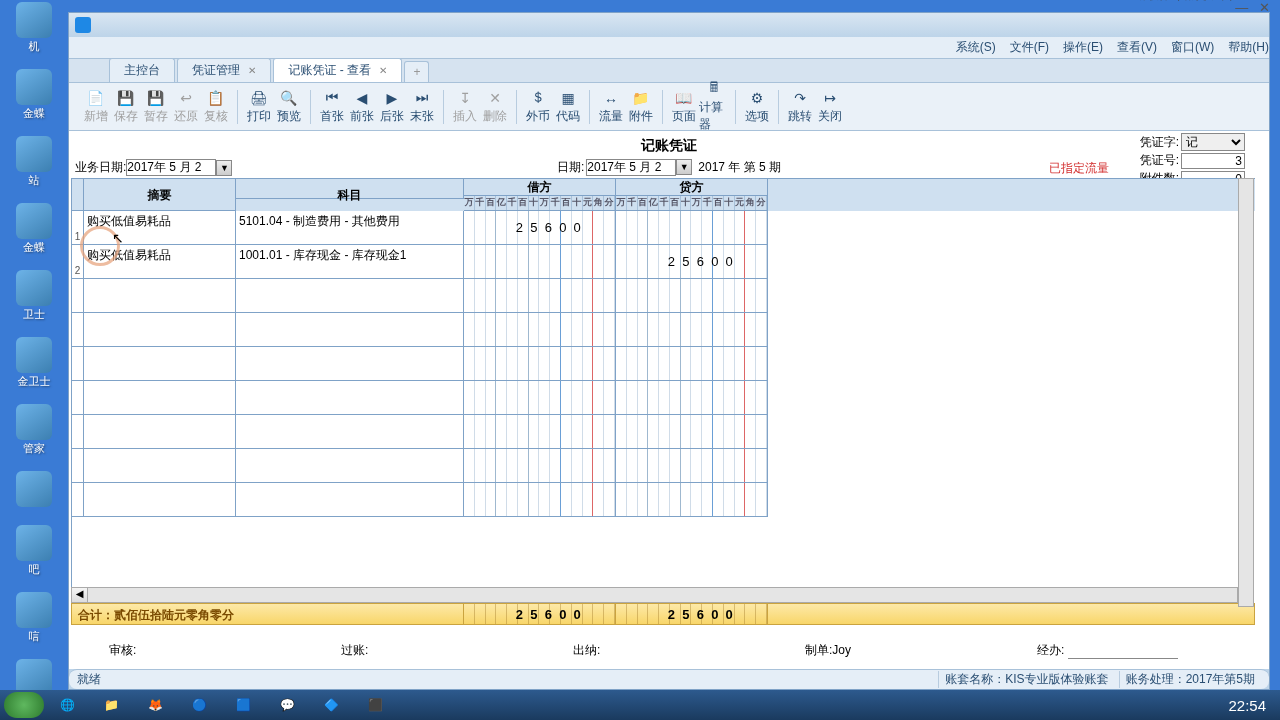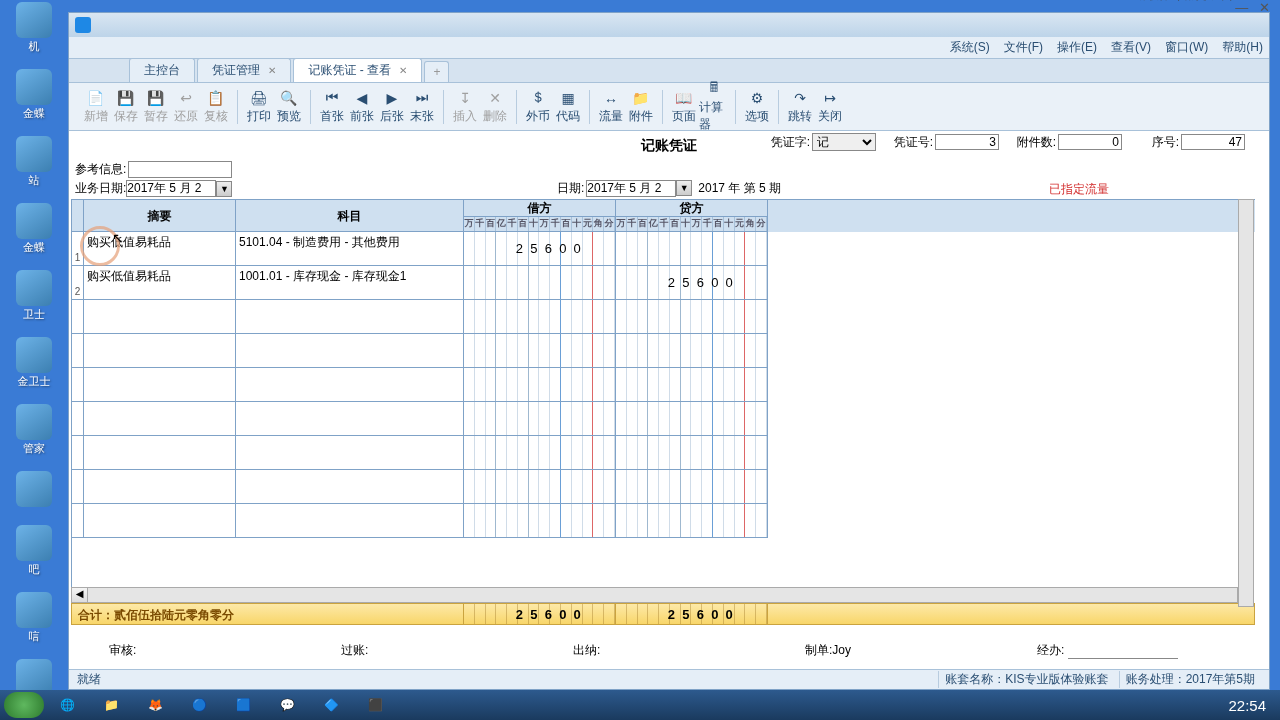--- a/index.html
+++ b/index.html
@@ -13,25 +13,25 @@
 
 
 .window { position: absolute; left: 68px; top: 12px; right: 10px; bottom: 30px; background: #bdd4e9; border: 1px solid #7fa2c7; display: flex; flex-direction: column; }
 .titlebar { height: 24px; background: linear-gradient(#d9e6f2,#bdd4e9); display: flex; align-items: center; padding: 0 6px; font-size: 12px; color: #2a4e72; }
 .titlebar .app-icon { width: 16px; height: 16px; background: #1e88e5; border-radius: 3px; margin-right: 6px; }
 .titlebar .title { flex: 1; }
 .brand { position: absolute; right: 40px; top: -12px; color: #444; font-size: 11px; font-style: italic; }
 .win-controls { position: absolute; right: 10px; top: 0; display: flex; gap: 10px; color: #555; font-size: 13px; }
 
 
-.menubar { height: 22px; background: #e5eef7; border-bottom: 1px solid #a8c1d9; display: flex; align-items: center; justify-content: flex-end; padding: 0 6px; gap: 14px; color: #2a4e72; }
+.menubar { height: 22px; background: #e5eef7; border-bottom: 1px solid #a8c1d9; display: flex; align-items: center; justify-content: flex-end; padding: 0 0; gap: 14px; color: #2a4e72; }
 .menu-item { cursor: pointer; }
 
 
-.tabs { height: 24px; background: #d6e3f0; border-bottom: 1px solid #a8c1d9; display: flex; align-items: flex-end; padding-left: 60px; }
+.tabs { height: 24px; background: #d6e3f0; border-bottom: 1px solid #a8c1d9; display: flex; align-items: flex-end; padding-left: 40px; }
 .tab { padding: 3px 14px; border: 1px solid #a8c1d9; border-bottom: none; background: #e5eef7; margin-right: 2px; border-radius: 3px 3px 0 0; display: flex; align-items: center; gap: 4px; color: #2a4e72; cursor: pointer; }
 .tab.active { background: #fff; font-weight: 500; }
 .tab .close { font-size: 10px; color: #888; margin-left: 4px; }
 .tab.add { padding: 3px 8px; color: #999; }
 
 
 .toolbar { height: 48px; background: #eaf1f8; border-bottom: 1px solid #a8c1d9; display: flex; align-items: center; padding: 0 12px; }
 .tbtn { display: flex; flex-direction: column; align-items: center; width: 30px; color: #2a4e72; cursor: pointer; }
 .tbtn .ico { width: 18px; height: 18px; margin-bottom: 1px; display: flex; align-items: center; justify-content: center; font-size: 14px; }
 .tbtn.disabled { color: #a0a0a0; }
@@ -39,21 +39,21 @@
 
 
 .content { flex: 1; background: #fff; position: relative; overflow: hidden; display: flex; flex-direction: column; }
 .doc-title { text-align: center; font-size: 14px; font-weight: 600; padding: 6px 0 4px; color: #000; }
 
 .info-row { display: flex; align-items: center; padding: 2px 6px; }
 .info-row .label { color: #000; margin-right: 2px; }
 .info-row input[type="text"] { border: 1px solid #888; height: 17px; padding: 0 2px; background: #fff; }
 .dd-btn { width: 16px; height: 16px; border: 1px solid #888; background: linear-gradient(#eee,#ccc); font-size: 9px; text-align: center; line-height: 14px; cursor: pointer; }
 
-.top-right { position: absolute; right: 24px; top: 2px; display: flex; gap: 1px; }
+.top-right { position: absolute; right: 24px; top: 2px; display: flex; flex-direction: column; gap: 1px; }
 .top-right .row { display: flex; align-items: center; justify-content: flex-end; }
 .top-right .row .lbl { width: 56px; text-align: right; margin-right: 2px; }
 .top-right input { width: 64px; text-align: right; border: 1px solid #888; height: 16px; padding: 0 2px; }
 .top-right select { width: 64px; border: 1px solid #888; height: 18px; }
 
 .date-row { display: flex; align-items: center; padding: 0 6px; position: relative; }
 .date-center { position: absolute; left: 50%; transform: translateX(-50%); display: flex; }
 .flow-tag { position: absolute; right: 160px; bottom: -1px; color: #d32f2f; font-size: 12px; }
 
 
@@ -96,21 +96,21 @@
 .total-label { width: 392px; padding: 3px 6px; font-weight: 600; color: #7a4a00; border-right: 1px solid #caa33f; }
 .total-amount { width: 152px; position: relative; border-right: 1px solid #caa33f; }
 .total-amount .digit-cells span { border-right-color: rgba(160,120,40,.4); }
 .total-amount .amount-value { letter-spacing: 7.2px; font-weight: 600; }
 
 
 .sig-row { display: flex; padding: 16px 40px 10px; gap: 40px; color: #000; }
 .sig-row .sig { flex: 1; display: flex; align-items: center; }
 .sig input { border: none; border-bottom: 1px solid #888; width: 110px; margin-left: 4px; height: 18px; }
 
-.statusbar { height: 20px; background: #e5eef7; border-top: 1px solid #a8c1d9; display: flex; align-items: center; padding: 0 8px; color: #2a4e72; }
+.statusbar { height: 20px; background: #e5eef7; border-top: 1px solid #a8c1d9; display: flex; align-items: center; padding: 0 8px; color: #2a4e72; border-radius: 8px; }
 .statusbar .status-right { margin-left: auto; display: flex; gap: 4px; }
 .statusbar .panel { border-left: 1px solid #b8ccdf; padding: 0 6px; }
 
 .vscroll { position: absolute; right: 1px; top: 0; bottom: 18px; width: 16px; background: #e5e5e5; border: 1px solid #aaa; }
 
 
 .taskbar { position: absolute; left: 0; right: 0; bottom: 0; height: 30px; background: linear-gradient(#2d5a8e,#1a3a5e); display: flex; align-items: center; padding: 0 4px; }
 .taskbar .start { width: 40px; height: 26px; background: radial-gradient(circle,#5fb85f,#2d7a2d); border-radius: 13px; }
 .taskbar .tb-icon { width: 40px; height: 24px; margin-left: 4px; border-radius: 2px; display: flex; align-items: center; justify-content: center; color: #fff; }
 .task-time { margin-left: auto; color: #fff; font-size: 15px; padding-right: 10px; }
@@ -308,42 +308,38 @@
       <div class="row">
           <span class="lbl">附件数:</span>
           <input value="0" style="">
         </div>
       <div class="row">
           <span class="lbl">序号:</span>
           <input value="47" style="">
         </div>
     </div>
 
-    <div class="info-row">
-      <span class="label">参考信息:</span>
-      <input type="text" style="width: 104px;" value="">
-    </div>
     <div class="date-row">
       <span class="label">业务日期:</span>
       <input type="text" style="width: 90px; border: 1px solid rgb(136, 136, 136); height: 17px;" value="2017年 5 月 2">
       <span class="dd-btn">▼</span>
       <div class="date-center">
         <span>日期:</span>
         <input type="text" style="width: 90px; border: 1px solid rgb(136, 136, 136); height: 17px; margin-left: 2px;" value="2017年 5 月 2">
         <span class="dd-btn">▼</span>
         <span style="margin-left:6px">2017 年 第 5 期</span>
       </div>
       <span class="flow-tag">已指定流量</span>
     </div>
 
     <div class="grid-wrap">
       <div class="grid-header">
         <div class="gh rownum-col" style="height:32px"></div>
         <div class="gh summary-col" style="height:32px;line-height:32px">摘要</div>
-        <div class="gh subject-col" style="height:32px;line-height:32px">科目</div>
+        <div class="gh subject-col" style="height:20px;line-height:32px">科目</div>
         <div class="gh amount-col">
           <div style="height:17px;line-height:17px;border-bottom:1px solid #7fa2c7">借方</div>
           <div class="digit-header" id="dh1">
               <span>万</span>
               <span>千</span>
               <span>百</span>
               <span>亿</span>
               <span>千</span>
               <span>百</span>
               <span>十</span>

